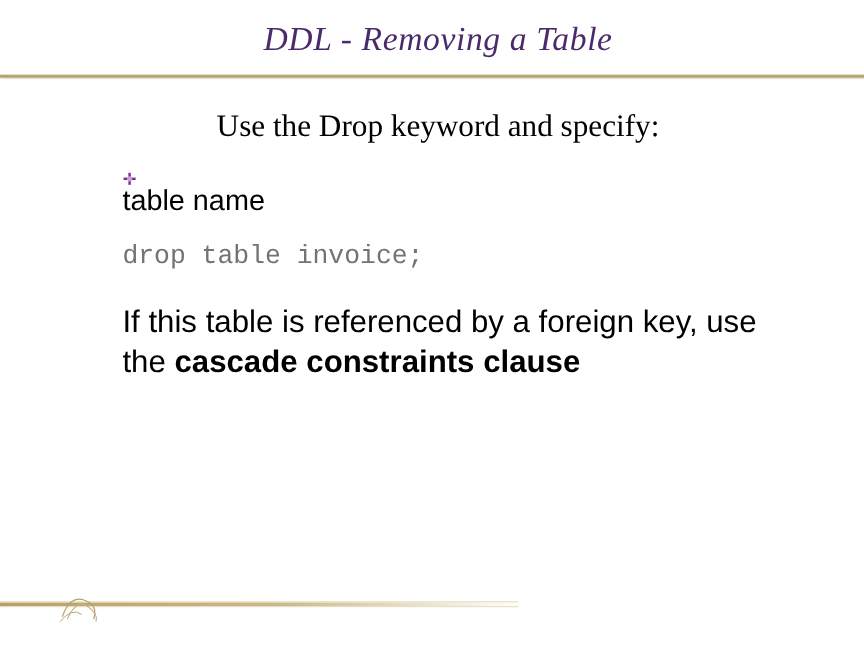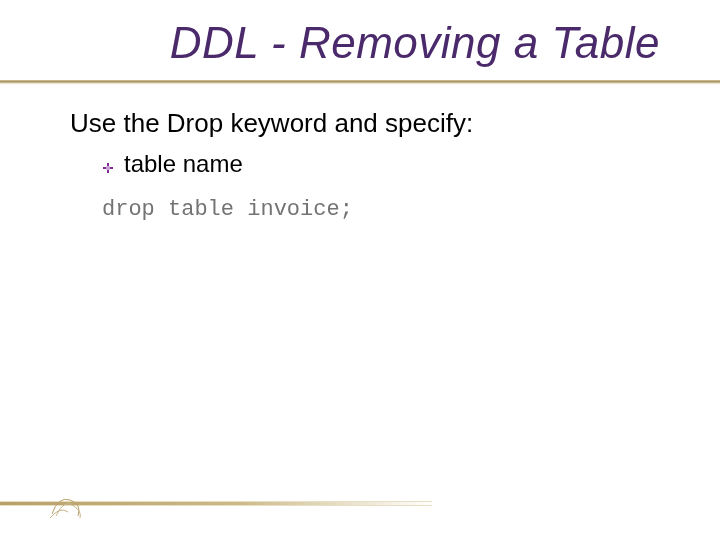--- a/index.html
+++ b/index.html
@@ -11,46 +11,48 @@
     position: relative;
     overflow: hidden;
   }
   .slide {
     width: 100%;
     height: 100%;
     padding: 18px 60px 0 70px;
     position: relative;
   }
   .title {
-    font-size: 44px;
+    font-size: 28px;
     color: #4b2a6b;
-    text-align: right;
+    text-align: center;
     font-style: italic;
     letter-spacing: 0.5px;
     margin-bottom: 12px;
-    font-family: Liberation Sans, sans-serif;
+    font-family: Liberation Serif, serif;
   }
   .title-underline {
     height: 3px;
     background: linear-gradient(to bottom, #d8c7a0 0%, #a99566 50%, #d8c7a0 100%);
     margin: 0 -60px 24px -70px;
     box-shadow: 0 1px 1px rgba(170,150,100,0.3);
   }
   .body-text {
     font-size: 26px;
     color: #000;
     line-height: 1.25;
     margin-bottom: 10px;
-    font-family: Liberation Sans, sans-serif;
+    font-family: Liberation Serif, serif;
+    text-align: center;
   }
   .bullet-row {
     display: flex;
     align-items: flex-start;
     margin-left: 32px;
     margin-bottom: 18px;
+    flex-direction: column;
   }
   .bullet-icon {
     width: 12px;
     height: 12px;
     margin-top: 10px;
     margin-right: 10px;
     flex-shrink: 0;
   }
   .bullet-text {
     font-size: 24px;
@@ -109,20 +111,23 @@
         <rect x="1" y="5" width="10" height="2" fill="#7a2a8a"></rect>
         <rect x="5" y="1" width="2" height="10" fill="#7a2a8a"></rect>
         <circle cx="6" cy="6" r="2.2" fill="#c9a0d6"></circle>
       </svg>
     </span>
     <span class="bullet-text">table name</span>
   </div>
 
   <div class="code">drop table invoice;</div>
 
+  <div class="para">
+    <span>If this table is referenced by a foreign key, use the </span><span class="bold">cascade constraints clause</span>
+  </div>
 
 
   <div class="footer-line"></div>
   <div class="footer-accent">
     <svg viewBox="0 0 48 34" width="48" height="34">
       <path d="M4,28 Q10,10 22,14 Q34,18 30,30" fill="none" stroke="#b8a06a" stroke-width="1"></path>
       <path d="M8,30 Q16,12 26,20 Q34,26 32,32" fill="none" stroke="#c7b58a" stroke-width="1"></path>
       <path d="M2,32 Q12,20 20,26" fill="none" stroke="#b8a06a" stroke-width="0.8"></path>
     </svg>
   </div>

